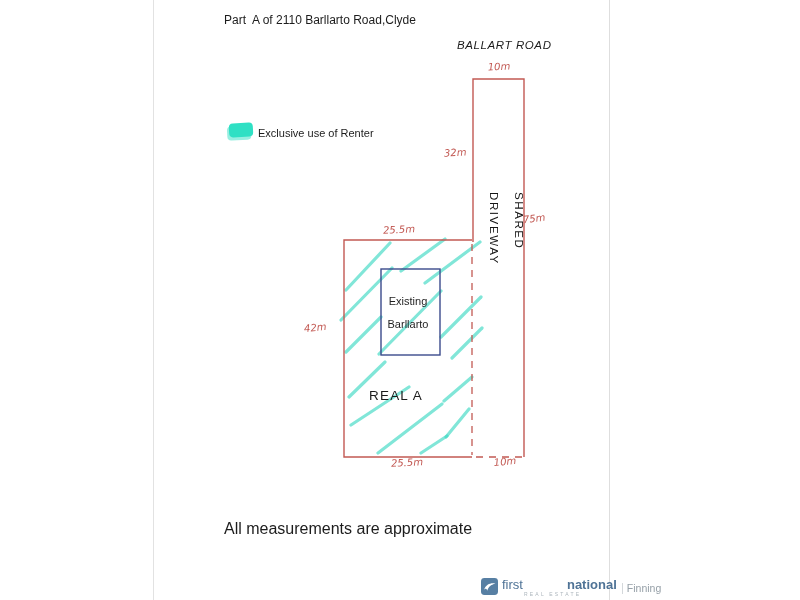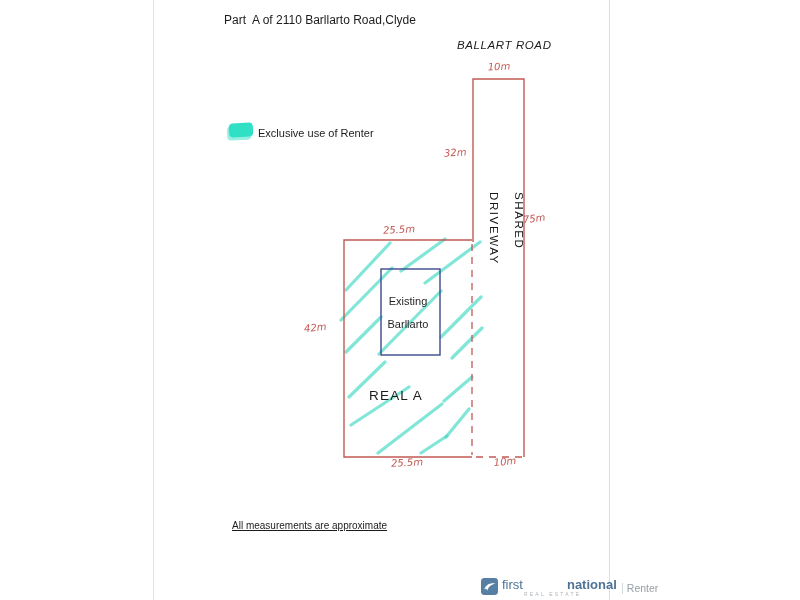--- a/index.html
+++ b/index.html
@@ -38,21 +38,21 @@
     writing-mode:vertical-rl;
     font-size:11.5px;letter-spacing:1.6px;color:#161616;
   }
   .driveway-label .gap{display:inline-block;margin-block-start:13px;}
   .dwelling-text{
     left:381px;top:269px;width:54px;height:86px;
     display:flex;flex-direction:column;align-items:center;justify-content:center;gap:11px;
     font-size:11px;color:#1f1f1f;text-align:center;
   }
   .part-a-label{left:369px;top:388px;font-size:13.5px;letter-spacing:1.2px;}
-  .footnote{left:232px;top:520px;font-size:10px;text-decoration:underline;}
+  .footnote{left:224px;top:520px;font-size:16px;}
   .logo{left:481px;top:578px;display:flex;align-items:flex-start;}
   .logo-icon{width:17px;height:17px;margin-right:4px;flex:0 0 auto;}
   .brand-col{display:flex;flex-direction:column;line-height:12px;}
   .brand{font-size:13px;line-height:14px;}
   .brand .w-first{font-weight:500;margin-top:25px;}
   .brand .w-national{font-weight:700;padding-left:44px;}
   .brand-sub{font-size:5px;letter-spacing:2.2px;color:#adb6bd;line-height:5px;margin-left:22px;}
   .agency{font-size:10.5px;margin-left:5px;margin-top:5px;border-left:1px solid #d4d8db;padding-left:4px;line-height:11px;}
   svg.plan{position:absolute;left:0;top:0;}
 </style>
@@ -113,14 +113,14 @@
 
 <div class="abs logo">
   <svg class="logo-icon" viewBox="0 0 20 20">
     <rect x="0" y="0" width="20" height="20" rx="4" class="logo-icon-bg" fill="#577fa3"></rect>
     <path d="M3.5 14 C6 7.5, 11 5.5, 17 6.5 C11.5 8, 8.5 10.5, 7.5 15 C6.5 12.5, 5 12, 3.5 14 Z" fill="#ffffff"></path>
   </svg>
   <div class="brand-col">
     <span class="brand" style="color: rgb(79, 115, 150);"><span class="w-first">first</span><span class="w-national">national</span></span>
     <span class="brand-sub">REAL ESTATE</span>
   </div>
-  <span class="agency" style="color: rgb(150, 160, 168);">Renter</span>
+  <span class="agency" style="color: rgb(150, 160, 168);">Finning</span>
 </div>
 
 </body></html>

